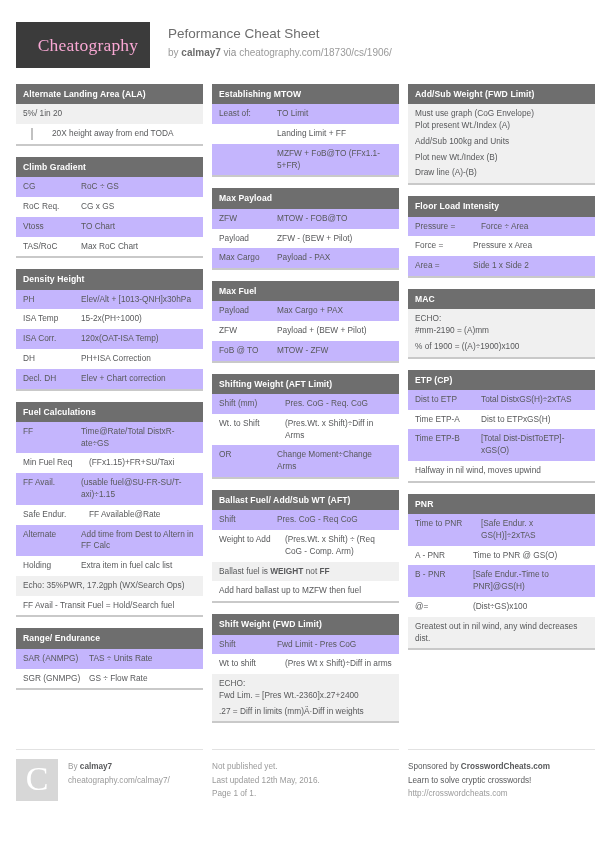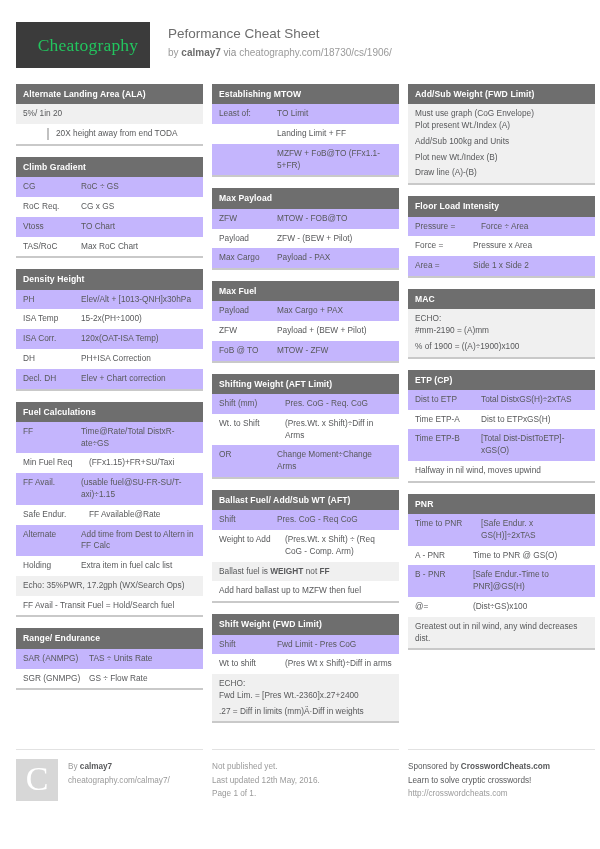--- a/index.html
+++ b/index.html
@@ -16,21 +16,21 @@
   }
   
   .header { display: flex; align-items: flex-start; margin-bottom: 16px; }
   .logo-box {
     width: 134px; height: 46px;
     background: #3b3b3b;
     display: flex; align-items: center; justify-content: center;
     margin-right: 18px; flex: 0 0 auto;
   }
   .logo-text {
-    color: #22c55e;
+    color: #f9a8d4;
     font-family: "Liberation Serif", serif;
     font-size: 17.5px;
     letter-spacing: .2px;
     margin-left: 10px;
   }
   .title-wrap { padding-top: 3px; }
   .sheet-title {
     font-size: 13.5px; color: #6d6d6d; font-weight: 400;
     line-height: 1.35; margin: 0 0 3px 0;
   }
@@ -62,21 +62,21 @@
   .row .k.wide { width: 66px; flex: 0 0 66px; }
   .row .v { flex: 1 1 auto; }
   .note {
     font-size: 8.3px; color: #58595b;
     padding: 4px 7px; line-height: 1.42;
     background: #ffffff;
   }
   .note.alt { background: #f0f0f0; }
   .quote {
     border-left: 2px solid #c1c1c1;
-    margin-left: 24px; padding-left: 7px;
+    margin-left: 8px; padding-left: 19px;
   }
 
   
   .footer {
     display: flex; gap: 9px;
     margin-top: 6px;
     padding-top: 9px;
   }
   .fcol { width: 187px; flex: 0 0 187px; border-top: 1px solid #e2e2e2; padding-top: 9px; }
   .fcol.first { display: flex; }

